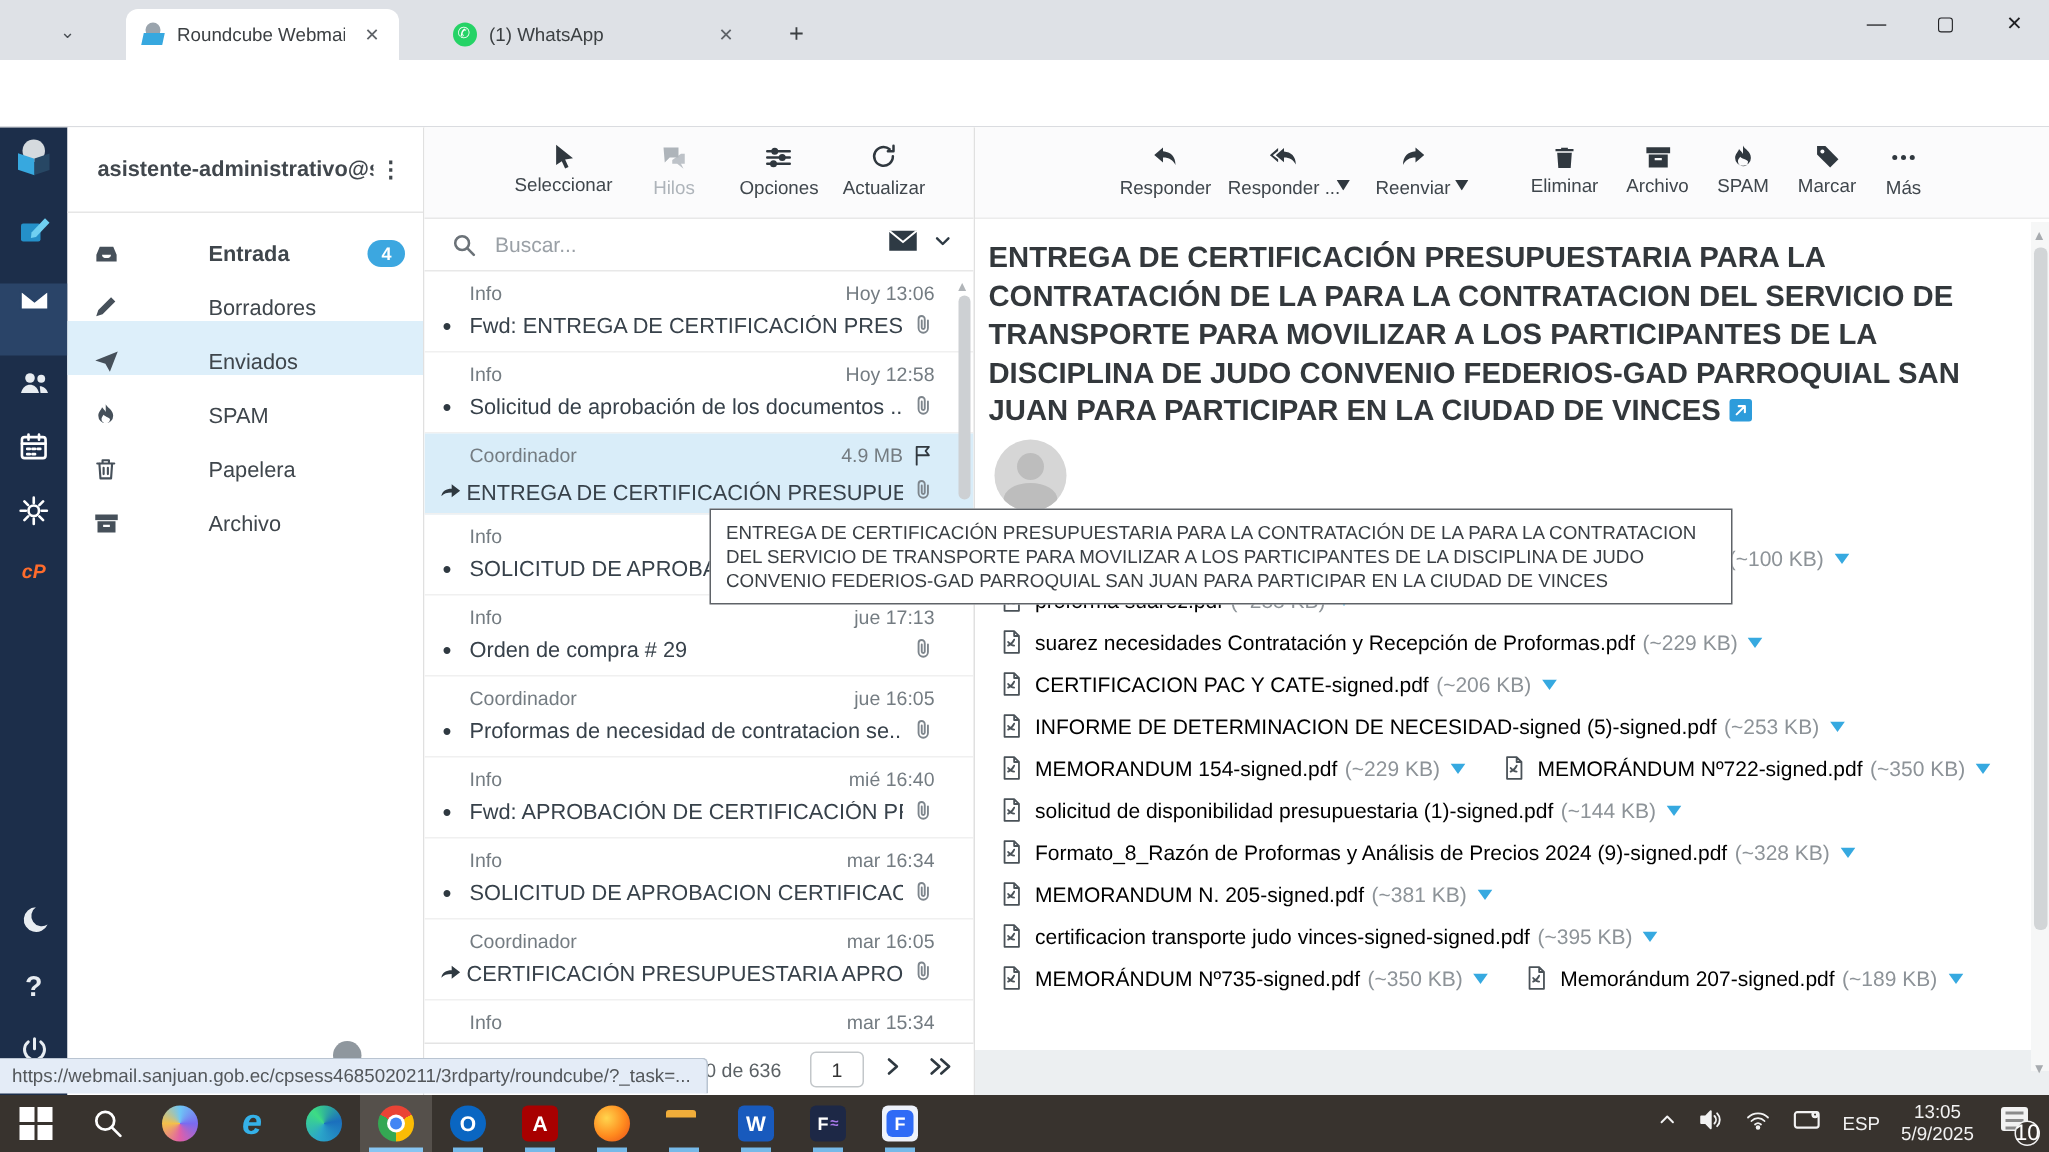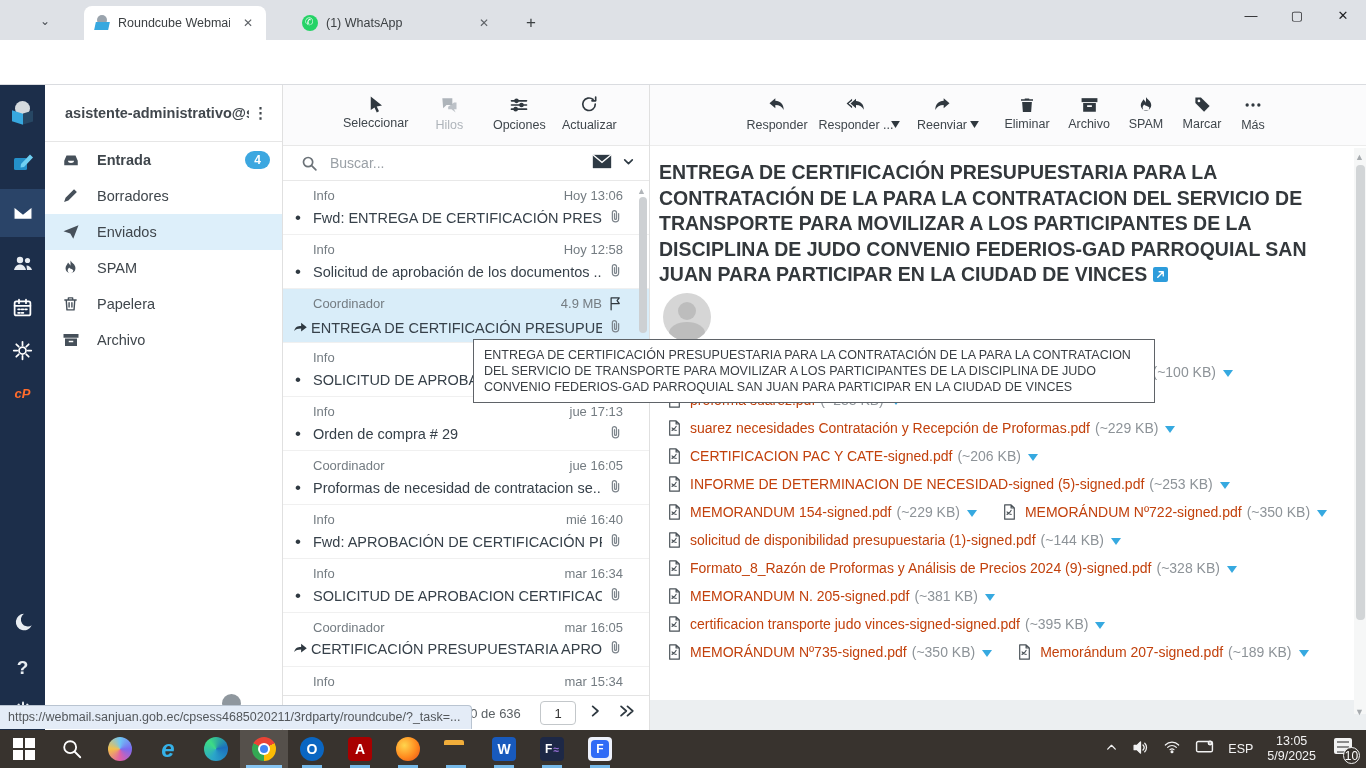--- a/index.html
+++ b/index.html
@@ -25,34 +25,34 @@
   .navbar{position:absolute;left:0;top:40px;width:1366px;height:45px;background:#fff;border-bottom:1px solid #dadce0;}
   .navbtn{position:absolute;top:50px;width:26px;height:26px;color:#5f6368;}
   .omnibox{position:absolute;left:126px;top:47px;width:1060px;height:32px;background:#f1f3f4;border-radius:16px;display:flex;align-items:center;padding:0 12px;}
   .omnibox .urltext{font-size:13.5px;color:#202124;white-space:nowrap;overflow:hidden;flex:1;margin-left:10px;}
   .omnibox .star{color:#5f6368;font-size:15px;}
   .tune{color:#5f6368;}
 
   
   .app{position:absolute;left:0;top:85px;width:1366px;height:645px;background:#fff;}
   .rail{position:absolute;left:0;top:0;width:45px;height:645px;background:#1c2e4a;}
-  .rail .it{position:absolute;left:0;width:45px;height:40px;display:flex;align-items:center;justify-content:center;color:#e8edf2;}
+  .rail .it{position:absolute;left:0;width:45px;height:40px;display:flex;justify-content:center;color:#e8edf2;}
   .rail .it.active{background:#2a4468;height:48px;}
   .logo{position:relative;width:24px;height:24px;}
   .logo .s{position:absolute;left:4px;top:0;width:15px;height:15px;border-radius:50%;background:#d5dade;}
   .logo .c1{position:absolute;left:1px;top:11px;width:11px;height:11px;background:#37a8df;transform:skewY(18deg);}
   .logo .c2{position:absolute;left:12px;top:11px;width:10px;height:11px;background:#274764;transform:skewY(-18deg);}
   .cpn{color:#ff6c2c;font-weight:bold;font-style:italic;font-size:13px;}
   .pwr{color:#e05252;}
 
   .folders{position:absolute;left:45px;top:0;width:238px;height:645px;background:#fff;border-right:1px solid #e0e0e0;}
   .acct{height:57px;border-bottom:1px solid #e6e6e6;display:flex;align-items:center;padding:0 10px 0 20px;}
   .acct .name{font-size:14.5px;font-weight:bold;color:#41474d;flex:1;white-space:nowrap;overflow:hidden;}
   .acct .menu{color:#41474d;font-size:15px;font-weight:bold;padding:0 4px;}
-  .folder{height:36px;display:flex;align-items:center;padding:0 12px 0 17px;color:#3f464c;font-size:14.5px;}
+  .folder{height:36px;display:flex;align-items:flex-end;padding:0 12px 0 17px;color:#3f464c;font-size:14.5px;gap:42px;}
   .folder .fic{width:18px;height:18px;margin-right:17px;color:#46505a;flex:0 0 18px;}
   .folder.unread .flabel{font-weight:bold;}
   .folder.selected{background:#ddeffa;}
   .badge{margin-left:auto;background:#3ca7e0;color:#fff;font-size:12px;font-weight:bold;border-radius:9px;padding:2px 9px;}
 
   .listcol{position:absolute;left:283px;top:0;width:367px;height:645px;background:#fff;border-right:1px solid #e0e0e0;}
   .ltoolbar{height:61px;display:flex;align-items:flex-start;padding:10px 0 0 60px;gap:12px;border-bottom:1px solid #e8e8e8;background:#fbfbfc;}
   .tbtn{display:flex;flex-direction:column;align-items:center;gap:3px;color:#30383f;font-size:12.5px;min-width:58px;}
   .tbtn .lab{color:#3f464c;}
   .tbtn.disabled{color:#aeb4ba;}
@@ -95,21 +95,21 @@
   .avatar .bd{position:absolute;left:6px;top:29px;width:36px;height:22px;border-radius:50% 50% 0 0;background:#bdbdbd;}
   .fromtext{margin-left:17px;padding-top:3px;font-size:14.5px;color:#3c4247;}
   .linkblue{color:#2d9cdb;}
   .fromlinks{display:flex;gap:20px;margin-top:9px;font-size:13.5px;align-items:center;}
   .flk{display:flex;align-items:center;gap:6px;color:#2d9cdb;}
   .inf-i{display:inline-flex;width:15px;height:15px;border-radius:50%;background:#2d9cdb;color:#fff;font-size:10px;font-weight:bold;align-items:center;justify-content:center;font-style:italic;}
   .att-rows{position:absolute;left:18px;top:273px;width:680px;}
   .att-line{height:28px;display:flex;align-items:center;gap:26px;}
   .att-file{display:flex;align-items:center;white-space:nowrap;}
   .doc-icon{color:#4a5258;flex:0 0 13px;margin-right:9px;}
-  .att-name{font-size:14px;color:#c2410c;}
+  .att-name{font-size:14px;color:#000000;}
   .att-size{font-size:14px;color:#8d9398;margin-left:5px;}
   .att-caret{color:#36a9e0;margin-left:7px;}
   .att-line.obscured{margin-left:460px;}
   .vfooter{position:absolute;left:0;top:615px;width:716px;height:30px;background:#eceff1;}
   .vscroll{position:absolute;right:0;top:63px;width:12px;height:566px;background:#f6f7f7;}
   .vs-up{position:absolute;right:2px;top:67px;color:#a7abaf;font-size:9px;}
   .vs-thumb{position:absolute;right:1px;top:80px;width:9px;height:455px;border-radius:4px;background:#d2d5d7;}
   .vs-dn{position:absolute;right:2px;top:622px;color:#a7abaf;font-size:9px;}
 
   .tooltip{position:absolute;left:473px;top:339px;width:682px;background:#fff;border:1px solid #5f6368;padding:7px 10px;font-size:12.5px;line-height:16px;color:#3a3f44;z-index:50;}
@@ -142,21 +142,21 @@
   .fes{background:#1d2846;font-size:12px;}
   .fes .sw{color:#a678e8;margin-left:1px;font-size:10px;}
   .fapp{background:#eef2fb;}
   .fapp .in{width:18px;height:18px;border-radius:4px;background:#2f6bf6;color:#fff;display:flex;align-items:center;justify-content:center;font-size:12px;font-weight:bold;}
   .tray{margin-left:auto;display:flex;align-items:center;gap:14px;color:#f2f2f2;padding-right:10px;}
   .tray .txt{font-size:12.5px;}
   .clock{text-align:center;font-size:12.5px;line-height:15px;}
   .notif{position:relative;width:26px;height:22px;}
   .notif .pane{position:absolute;right:4px;top:0;width:18px;height:16px;background:#f2f2f2;border-radius:2px;}
   .notif .pane i{display:block;height:2px;background:#8b8b8b;margin:3px 3px 0 3px;}
-  .notif .cnt{position:absolute;right:-4px;bottom:-4px;width:17px;height:17px;border-radius:50%;border:1.5px solid #f2f2f2;background:#38332e;color:#fff;font-size:12px;display:flex;align-items:center;justify-content:center;font-style:normal;}
+  .notif .cnt{position:absolute;right:-4px;bottom:-4px;width:17px;height:17px;border-radius:50%;border:1.5px solid #f2f2f2;background:#38332e;color:#fff;font-size:15px;display:flex;align-items:center;justify-content:center;font-style:normal;}
 </style>
 </head>
 <body>
 
 <div id="screen">
 
   <div class="tabstrip">
     <div class="tabsearch">⌄</div>
     <div class="tab active" style="left:84px;width:182px;">
       <span class="fav-rc">
@@ -611,21 +611,21 @@
                 <path d="M14 4 l7 6 -7 6 v-4 c-5 0-8 2-10 6 0-7 4-10.5 10-11 z"></path>
               </svg>
             <span class="lab">Reenviar</span>
           </div>
           <span class="ddcaret">
             <svg class="fi" width="9" height="7" viewBox="0 0 10 8">
                 <path d="M0 0 h10 L5 8 z"></path>
               </svg>
           </span>
         </div>
-        <div class="tbtn" style="margin-left:10px;min-width:56px;">
+        <div class="tbtn" style="margin-left:26px;min-width:56px;">
           <svg class="fi" width="18" height="19" viewBox="0 0 24 24">
               <path d="M4 5 h16 v2 H4 z M9 4 h6 v1.5 H9 z M5.5 8.5 h13 L17.5 22 h-11 z"></path>
             </svg>
           <span class="lab">Eliminar</span>
         </div>
         <div class="tbtn" style="min-width:52px;">
           <svg class="fi" width="19" height="19" viewBox="0 0 24 24">
               <path d="M2 4 h20 v5 H2 z"></path>
               <path d="M4 10 h16 v11 H4 z M9 13 h6 v2 H9 z" fill-rule="evenodd"></path>
             </svg>

